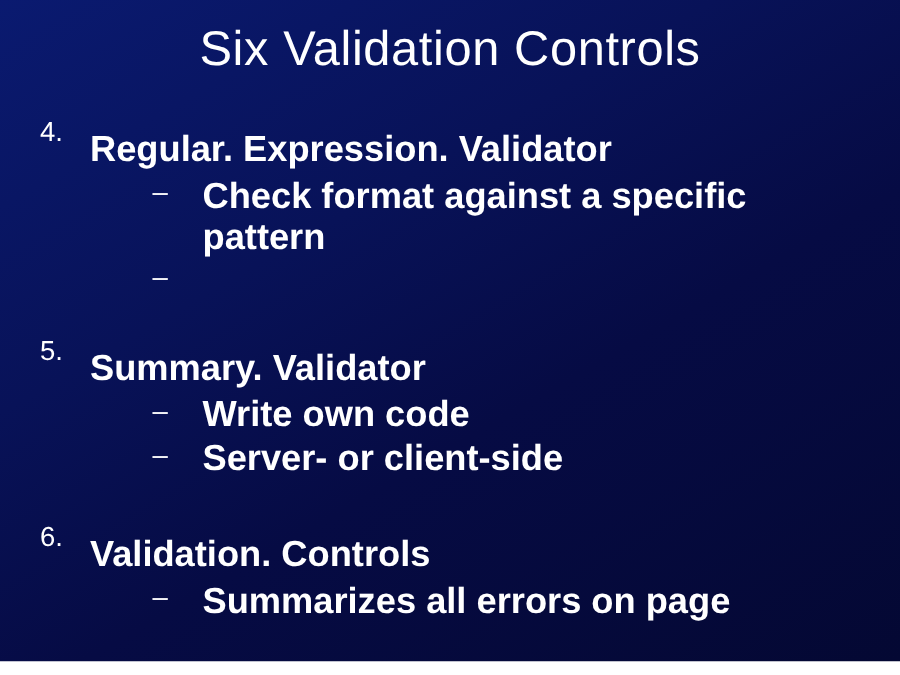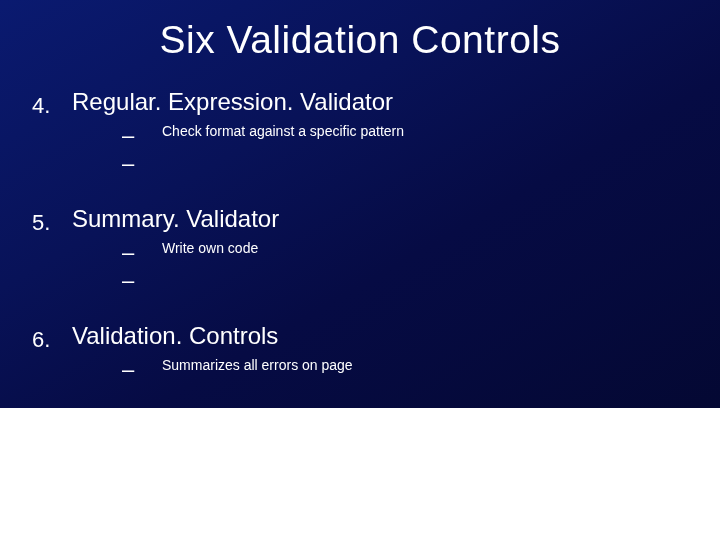--- a/index.html
+++ b/index.html
@@ -5,21 +5,21 @@
   html, body {
     margin: 0;
     padding: 0;
     width: 720px;
     height: 540px;
     overflow: hidden;
     font-family: Arial, Helvetica, sans-serif;
   }
   .slide {
     width: 720px;
-    height: 408px;
+    height: 529px;
     background: linear-gradient(150deg, #0a1a70 0%, #081258 35%, #060b44 60%, #040833 100%);
     color: #ffffff;
     box-sizing: border-box;
     position: relative;
   }
   .title {
     font-size: 39px;
     font-weight: 400;
     text-align: center;
     padding-top: 18px;
@@ -37,42 +37,43 @@
     margin-bottom: 2px;
   }
   .num {
     font-size: 22px;
     width: 40px;
     flex-shrink: 0;
     font-weight: 400;
     padding-top: 5px;
   }
   .heading {
-    font-size: 24px;
-    font-weight: 400;
+    font-size: 29px;
+    font-weight: 700;
+    margin-top: 16px;
   }
   .sublist {
     padding-left: 90px;
     padding-top: 2px;
     padding-bottom: 26px;
   }
   .subitem {
     display: flex;
     align-items: flex-start;
     margin-bottom: 2px;
   }
   .dash {
     font-size: 22px;
     width: 40px;
     flex-shrink: 0;
     font-weight: 400;
   }
   .subtext {
-    font-size: 14px;
-    font-weight: 400;
+    font-size: 29px;
+    font-weight: 700;
   }
 </style>
 </head>
 <body>
 
 <div class="slide">
   <div class="title">Six Validation Controls</div>
 
   <div class="content">
 
@@ -94,20 +95,21 @@
       <div class="num">5.</div>
       <div class="heading">Summary. Validator</div>
     </div>
     <div class="sublist">
       <div class="subitem">
         <div class="dash">–</div>
         <div class="subtext">Write own code</div>
       </div>
       <div class="subitem">
         <div class="dash">–</div>
+        <div class="subtext">Server- or client-side</div>
       </div>
     </div>
 
     <div class="item">
       <div class="num">6.</div>
       <div class="heading">Validation. Controls</div>
     </div>
     <div class="sublist">
       <div class="subitem">
         <div class="dash">–</div>

